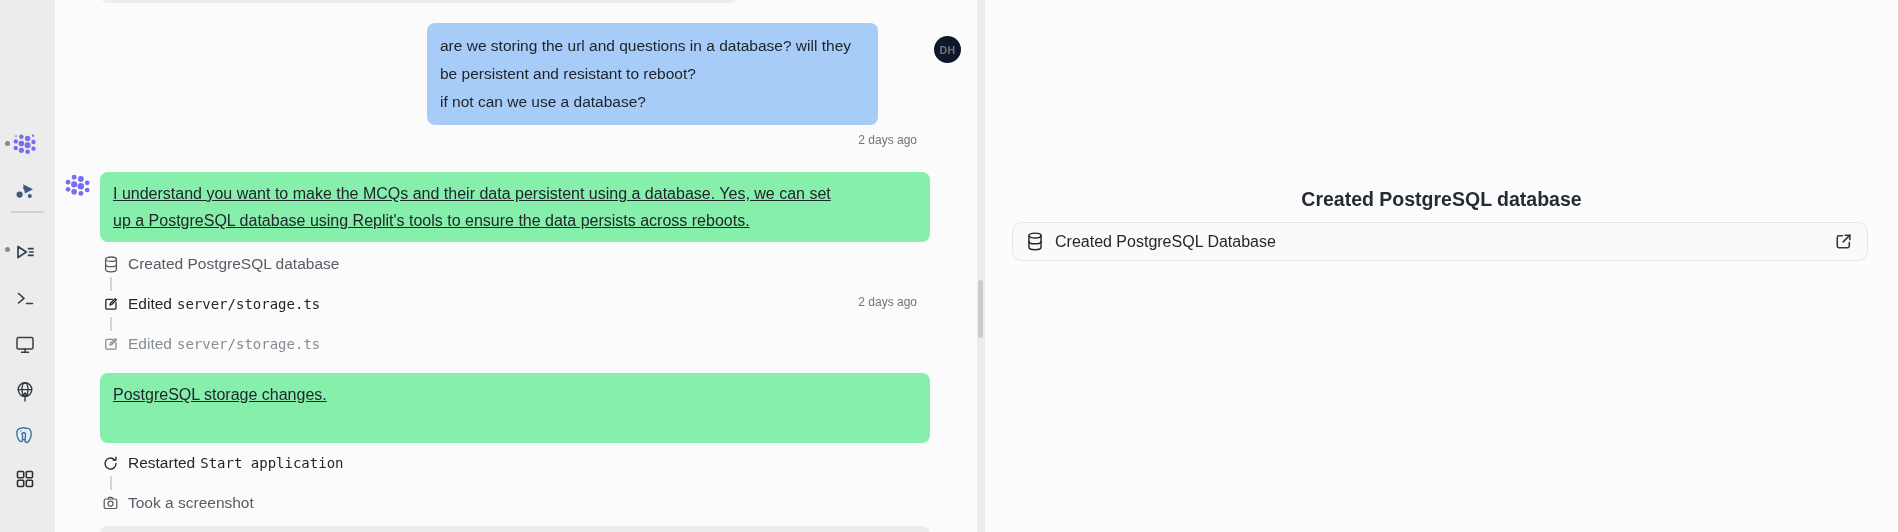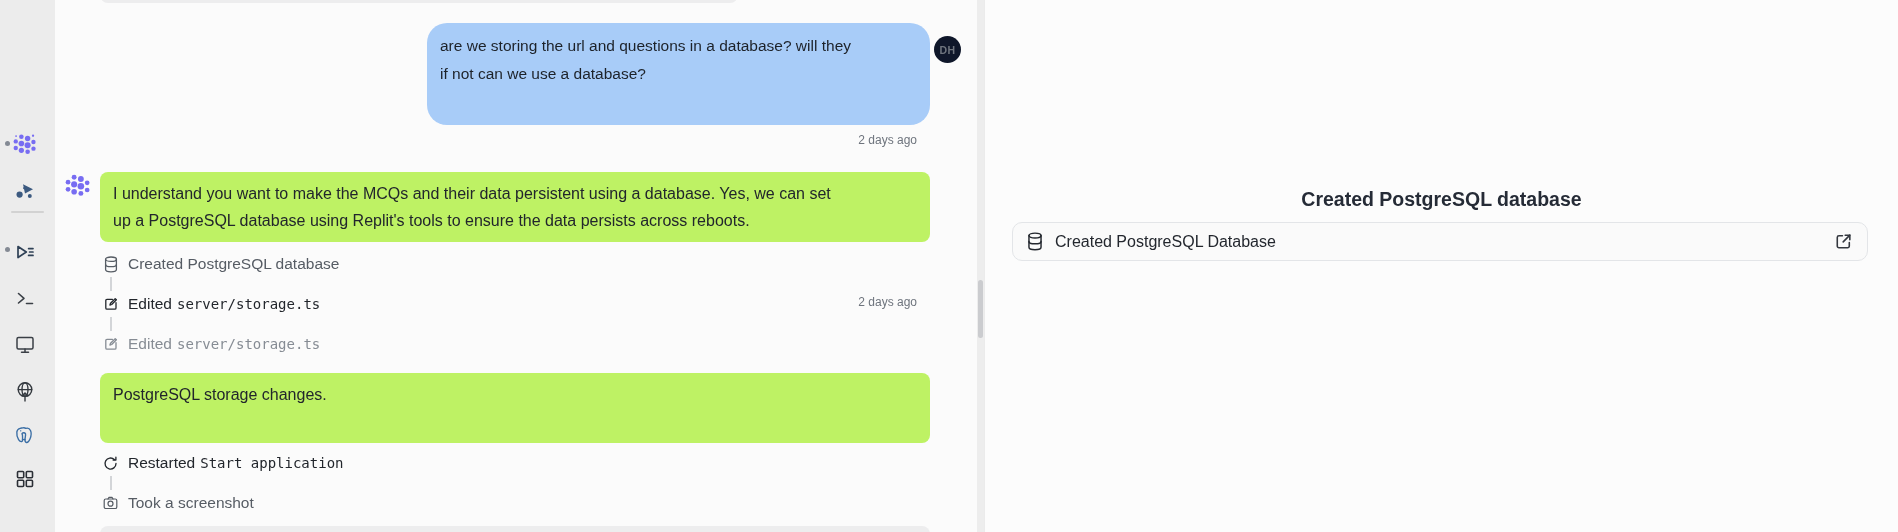--- a/index.html
+++ b/index.html
@@ -12,32 +12,32 @@
   .side-icon { position:absolute; left:12px; width:25px; height:25px; display:flex; align-items:center; justify-content:center; cursor:pointer; }
   .side-icon svg { display:block; }
   .notif-dot { position:absolute; left:5px; width:5px; height:5px; border-radius:50%; background:#848a94; }
   .side-divider { position:absolute; left:11px; top:211px; width:33px; height:2px; background:#d2d2d2; border-radius:1px; }
 
   
   .msg-fragment { position:absolute; background:#ededee; }
   #prev-fragment { left:100px; top:-6px; width:638px; height:9px; border-radius:0 0 8px 8px; }
   #next-fragment { left:100px; top:526px; width:830px; height:12px; border-radius:8px 8px 0 0; }
 
-  #user-bubble { position:absolute; left:427px; top:23px; width:503px; height:102px; background:#a8ccf8; border-radius:20px; padding:9px 13px; color:#1d2229; }
+  #user-bubble { position:absolute; left:427px; top:23px; width:451px; height:102px; background:#a8ccf8; border-radius:8px; padding:9px 13px; color:#1d2229; }
   .msg-line { font-size:15.5px; line-height:28px; white-space:nowrap; }
 
   #user-avatar { position:absolute; left:934px; top:36px; width:27px; height:27px; border-radius:50%; background:#0f172a; color:#6f757e; font-size:10.5px; font-weight:bold; display:flex; align-items:center; justify-content:center; letter-spacing:.3px; }
 
   .timestamp { position:absolute; right:981px; font-size:12px; color:#6e747d; }
   #timestamp-1 { top:133px; }
   #timestamp-2 { top:295px; }
 
   #agent-avatar { position:absolute; left:64px; top:172px; width:27px; height:27px; }
 
-  .agent-box { position:absolute; left:100px; width:830px; height:70px; background:#bef264; border-radius:8px; padding:8px 13px; color:#22262c; }
+  .agent-box { position:absolute; left:100px; width:830px; height:70px; background:#86efac; border-radius:8px; padding:8px 13px; color:#22262c;text-decoration:underline; }
   #agent-box-1 { top:172px; }
   #agent-box-2 { top:373px; }
   .agent-box .msg-line { font-size:16px; line-height:27px; }
 
   .action-row { position:absolute; left:102px; height:20px; display:flex; align-items:center; cursor:pointer; }
   .action-row .a-icon { width:17px; display:flex; justify-content:center; }
   .action-label { margin-left:9px; font-size:15.5px; color:#4f555d; white-space:nowrap; }
   .action-label .code { font-family:"DejaVu Sans Mono","Liberation Mono",monospace; font-size:14px; margin-left:5px;margin-top:24px; }
   .row-dark  { color:#22262c; }
   .row-dark .action-label { color:#22262c; }
@@ -168,20 +168,21 @@
           <rect x="12.3" y="12.3" width="6.2" height="6.2" rx="1"></rect>
         </svg>
       </span>
     </div>
   </div>
 
   <div class="msg-fragment" id="prev-fragment"></div>
 
   <div id="user-bubble">
     <div class="msg-line">are we storing the url and questions in a database? will they</div>
+    <div class="msg-line">be persistent and resistant to reboot?</div>
     <div class="msg-line">if not can we use a database?</div>
   </div>
 
   <div id="user-avatar">DH</div>
 
   <div class="timestamp" id="timestamp-1">2 days ago</div>
 
   <div id="agent-avatar">
     <svg width="27" height="27" viewBox="0 0 24 24" fill="#786df2">
       <circle cx="3.6" cy="9" r="2.1"></circle>

